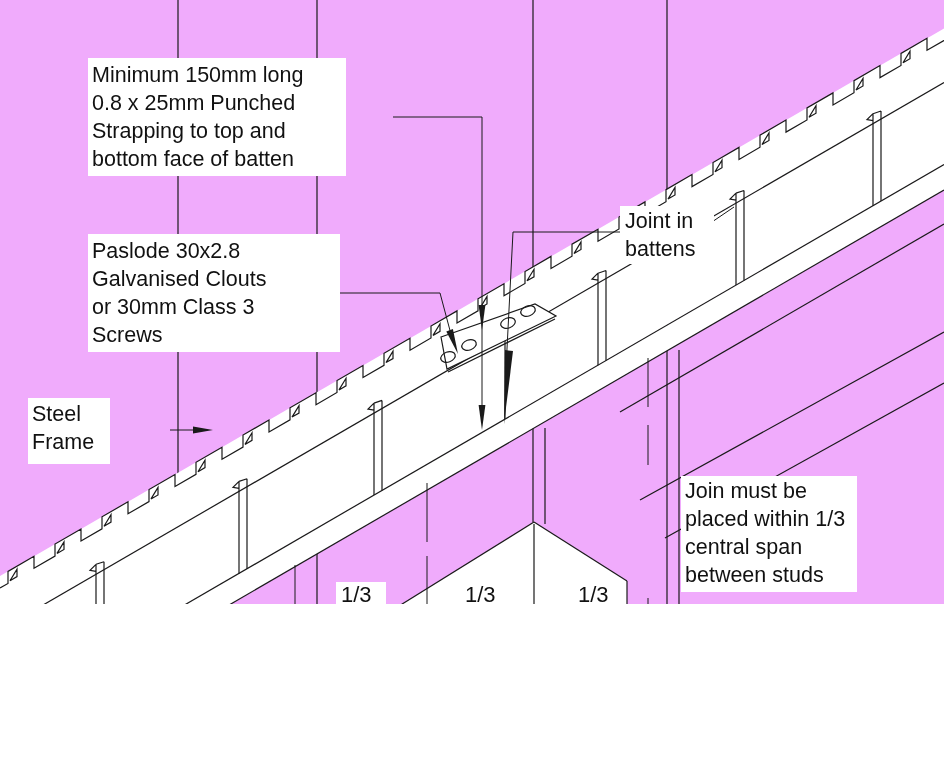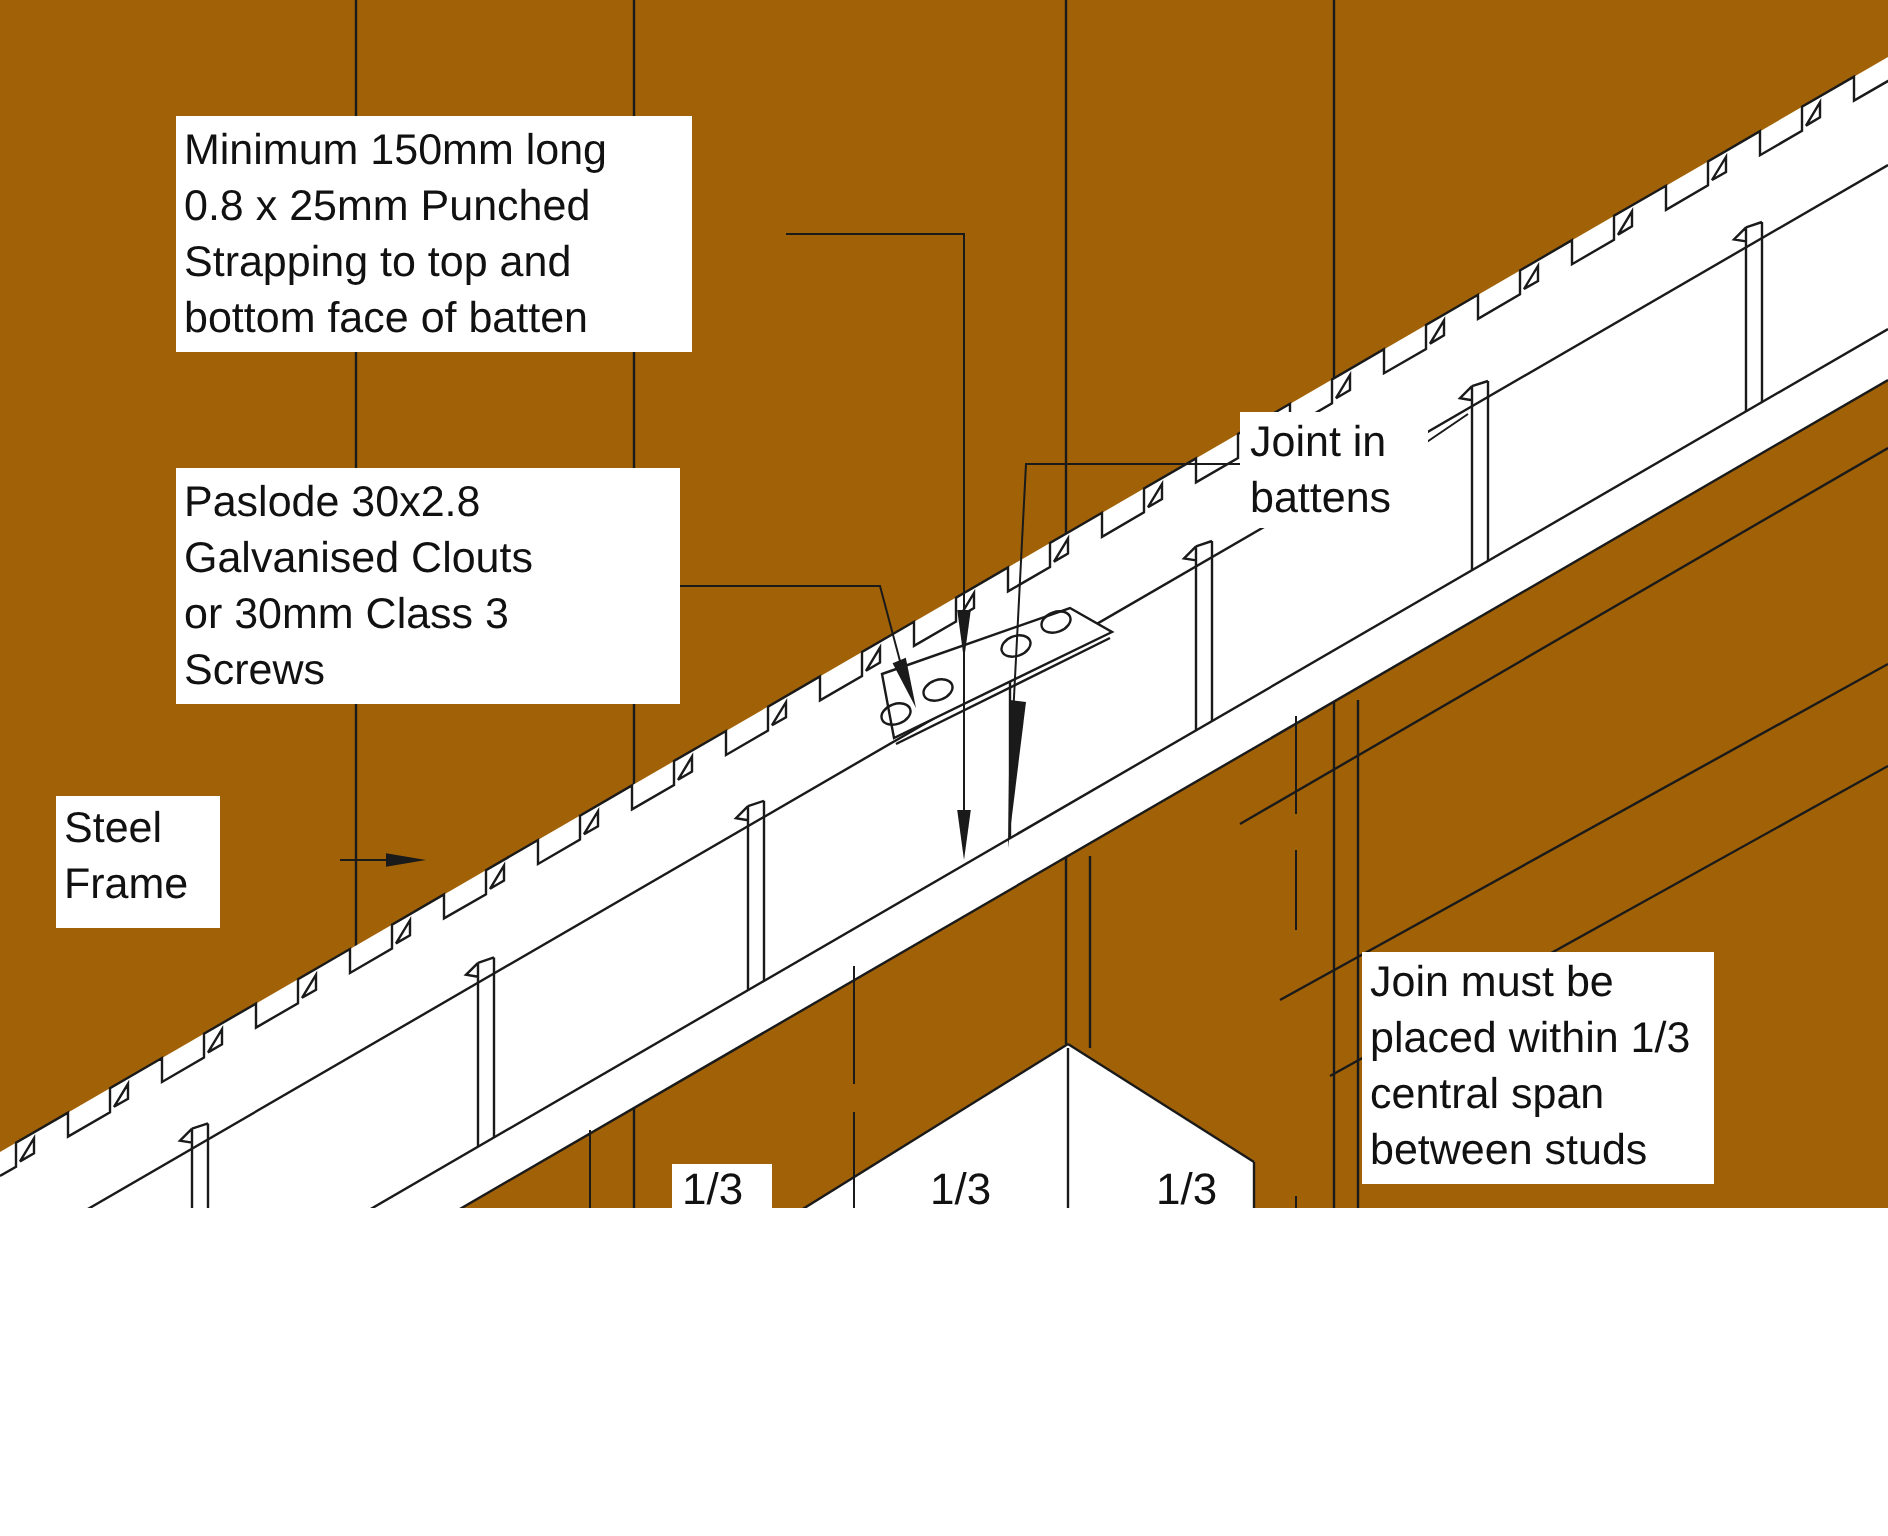--- a/index.html
+++ b/index.html
@@ -1,16 +1,16 @@
 <!DOCTYPE html>
 <html><head>
 <meta charset="utf-8">
 <style>
   html,body{margin:0;padding:0;background:#ffffff;}
-  .stage{position:relative;width:944px;height:604px;background:#a16207;overflow:hidden;
+  .stage{position:relative;width:944px;height:604px;background:#f0abfc;overflow:hidden;
          font-family:"Liberation Sans", sans-serif;}
   svg{display:block}
   svg text{font-family:"Liberation Sans", sans-serif;fill:#111;}
   .ann{font-size:21.5px;}
   .dim{font-size:22px;}
 </style>
 </head>
 <body>
 
 <div class="stage">

